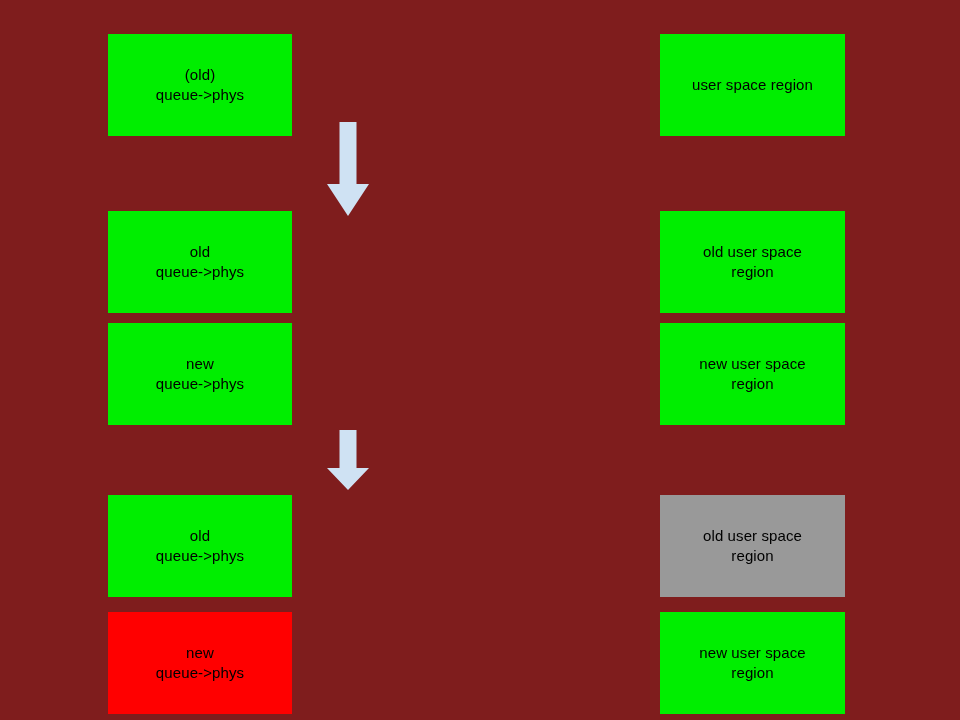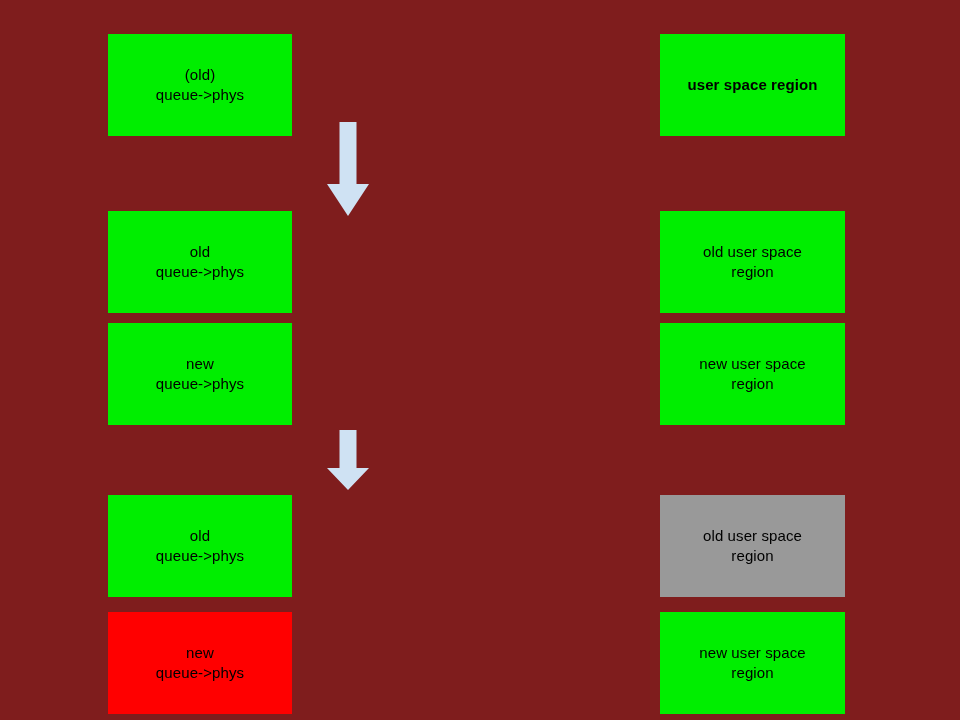--- a/index.html
+++ b/index.html
@@ -42,21 +42,21 @@
   }
 </style>
 </head>
 <body>
 
 <div id="canvas">
 
   <div class="box" style="left:108px; top:34px; width:184px; height:102px; background:#00ee00;">(old)
 queue-&gt;phys</div>
 
-  <div class="box" style="left:660px; top:34px; width:185px; height:102px; background:#00ee00;font-weight:bold;">user space region</div>
+  <div class="box" style="left:660px; top:34px; width:185px; height:102px; background:#00ee00;">user space region</div>
 
   <div class="arrow" style="left:327px; top:122px; width:42px; height:94px;">
     <svg viewBox="0 0 42 94" preserveAspectRatio="none" aria-hidden="true">
       <polygon points="12.5,0 29.5,0 29.5,62 42,62 21,94 0,62 12.5,62" fill="#cfe2f3"></polygon>
     </svg>
   </div>
 
   <div class="box" style="left:108px; top:211px; width:184px; height:102px; background:#00ee00;">old
 queue-&gt;phys</div>
 

